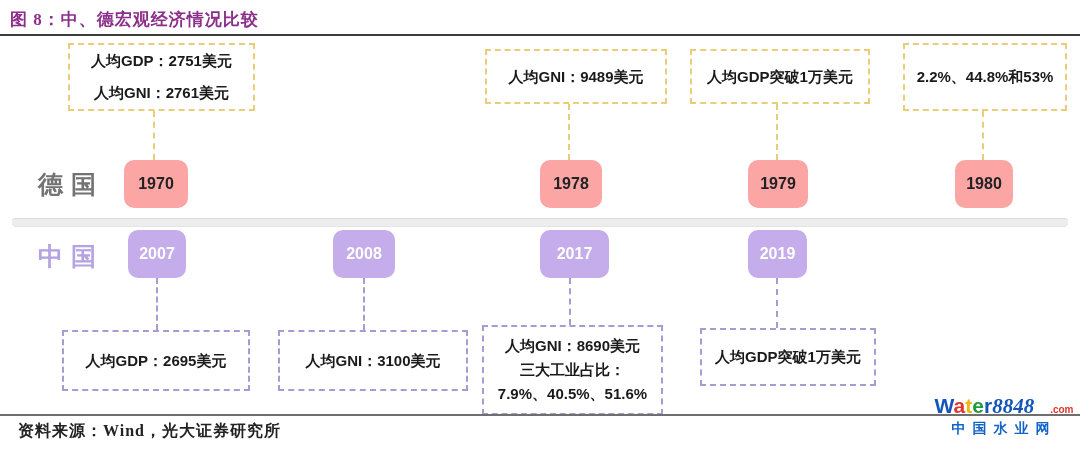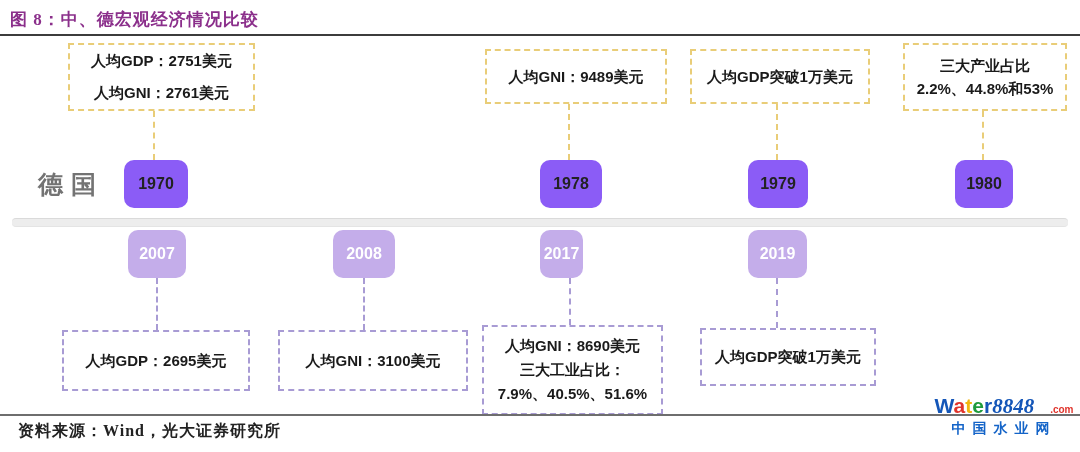--- a/index.html
+++ b/index.html
@@ -44,29 +44,29 @@
   .gn3{left:982px;top:111px;height:49px;}
   .cn0{left:156px;top:278px;height:52px;}
   .cn1{left:363px;top:278px;height:52px;}
   .cn2{left:569px;top:278px;height:47px;}
   .cn3{left:776px;top:278px;height:50px;}
   
   .yearbox{
     position:absolute;height:48px;border-radius:10px;display:flex;align-items:center;
     justify-content:center;font-weight:bold;font-size:16px;
   }
-  .g-year{background:#8b5cf6;color:#222;top:160px;}
+  .g-year{background:#fca5a5;color:#222;top:160px;}
   .c-year{background:#c4adea;color:#fff;top:230px;}
   .gy0{left:124px;width:64px;}
   .gy1{left:540px;width:62px;}
   .gy2{left:748px;width:60px;}
   .gy3{left:955px;width:58px;border-radius:10px;}
   .cy0{left:128px;width:58px;}
   .cy1{left:333px;width:62px;}
-  .cy2{left:540px;width:43px;}
+  .cy2{left:540px;width:69px;}
   .cy3{left:748px;width:59px;}
   
   .divider{
     position:absolute;left:12px;right:12px;top:218px;height:7px;background:#ededed;
     border-top:1px solid #dadada;border-bottom:1px solid #e4e4e4;border-radius:4px;
   }
   
   .footline{position:absolute;left:0;right:0;top:414px;border-top:2px solid #6e6e6e;}
   .source{
     position:absolute;left:18px;top:421px;font-size:16px;font-weight:600;color:#222;
@@ -111,30 +111,30 @@
 
   <div class="callout g-callout gc2">
     <span>人均GDP突破1万美元</span>
   </div>
   <div class="conn g-conn gn2"></div>
   <div class="yearbox g-year gy2">
     <span>1979</span>
   </div>
 
   <div class="callout g-callout gc3">
-    <span>三大产业占比</span>
     <span>2.2%、44.8%和53%</span>
   </div>
   <div class="conn g-conn gn3"></div>
   <div class="yearbox g-year gy3">
     <span>1980</span>
   </div>
 
   <div class="divider"></div>
 
+  <div class="country cn-label">中国</div>
 
   <div class="yearbox c-year cy0">
     <span>2007</span>
   </div>
   <div class="conn c-conn cn0"></div>
   <div class="callout c-callout cc0">
     <span>人均GDP：2695美元</span>
   </div>
 
   <div class="yearbox c-year cy1">

